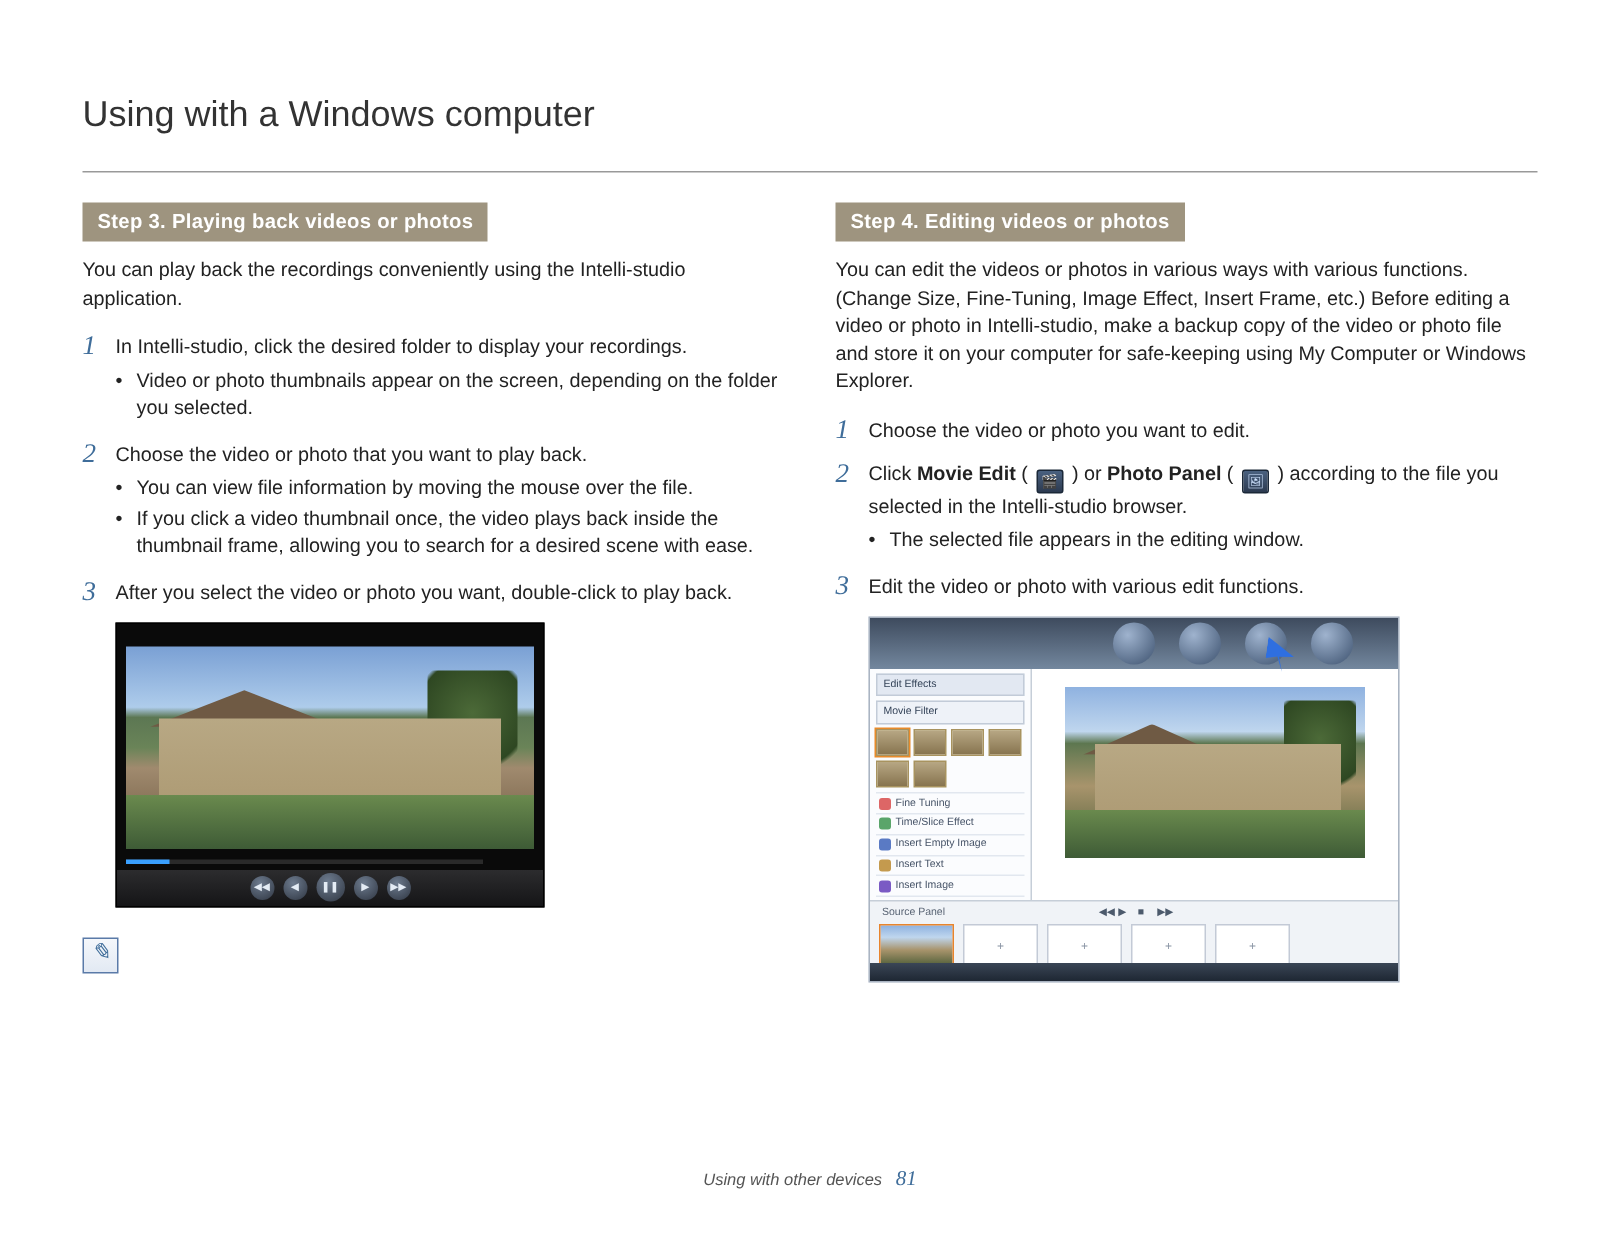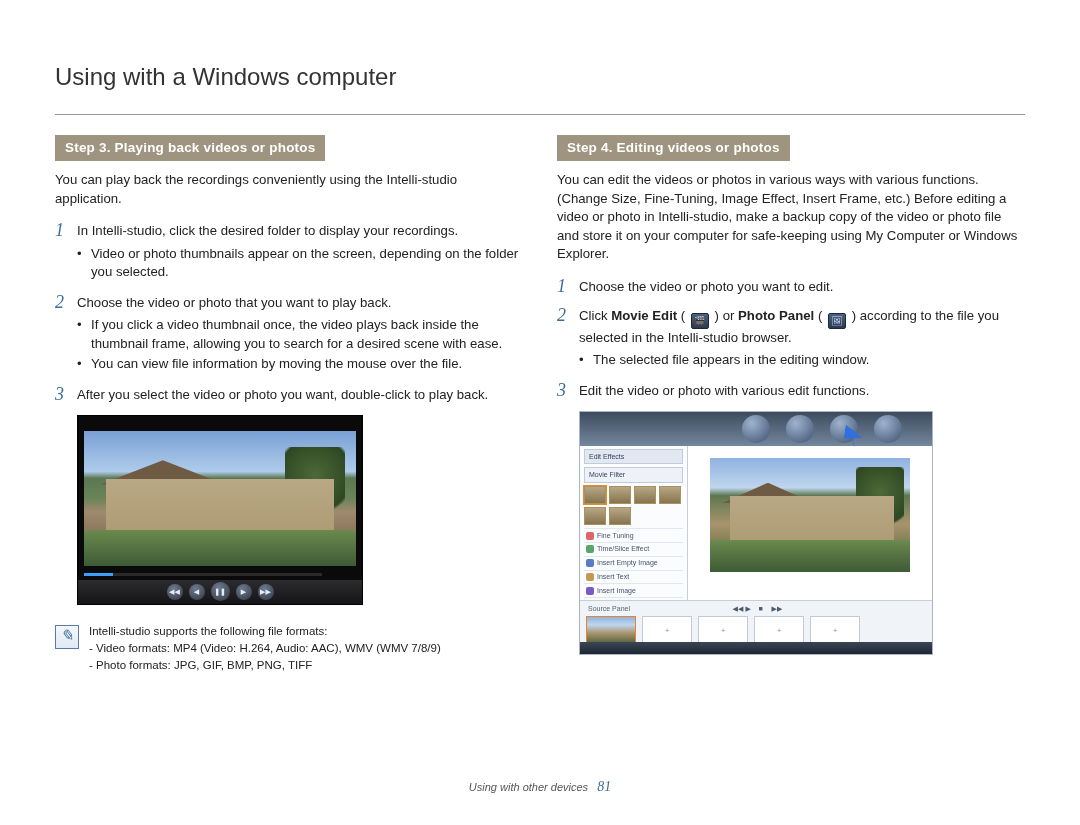--- a/index.html
+++ b/index.html
@@ -328,22 +328,22 @@
             <li>Video or photo thumbnails appear on the screen, depending on the folder you selected.</li>
           </ul>
         </div>
       </div>
 
       <div class="num-item">
         <span class="num">2</span>
         <div class="num-body">
           <span>Choose the video or photo that you want to play back.</span>
           <ul class="bullets">
+            <li>You can view file information by moving the mouse over the file.</li>
             <li>If you click a video thumbnail once, the video plays back inside the thumbnail frame, allowing you to search for a desired scene with ease.</li>
-            <li>You can view file information by moving the mouse over the file.</li>
           </ul>
         </div>
       </div>
 
       <div class="num-item">
         <span class="num">3</span>
         <div class="num-body">
           <span>After you select the video or photo you want, double-click to play back.</span>
         </div>
       </div>
@@ -374,25 +374,20 @@
               <span class="ctrl-glyph">▶</span>
             </span>
           <span class="ctrl-btn">
               <span class="ctrl-glyph">▶▶</span>
             </span>
         </div>
       </div>
 
       <div class="note-row">
         <div class="note-icon">✎</div>
-        <div class="note-lines">
-          <div>Intelli-studio supports the following file formats:</div>
-          <div>- Video formats: MP4 (Video: H.264, Audio: AAC), WMV (WMV 7/8/9)</div>
-          <div>- Photo formats: JPG, GIF, BMP, PNG, TIFF</div>
-        </div>
       </div>
     </div>
 
     <div class="col">
       <span class="step-header">Step 4. Editing videos or photos</span>
       <p class="intro">You can edit the videos or photos in various ways with various functions. (Change Size, Fine-Tuning, Image Effect, Insert Frame, etc.) Before editing a video or photo in Intelli-studio, make a backup copy of the video or photo file and store it on your computer for safe-keeping using My Computer or Windows Explorer.</p>
 
       <div class="num-item">
         <span class="num">1</span>
         <div class="num-body">

